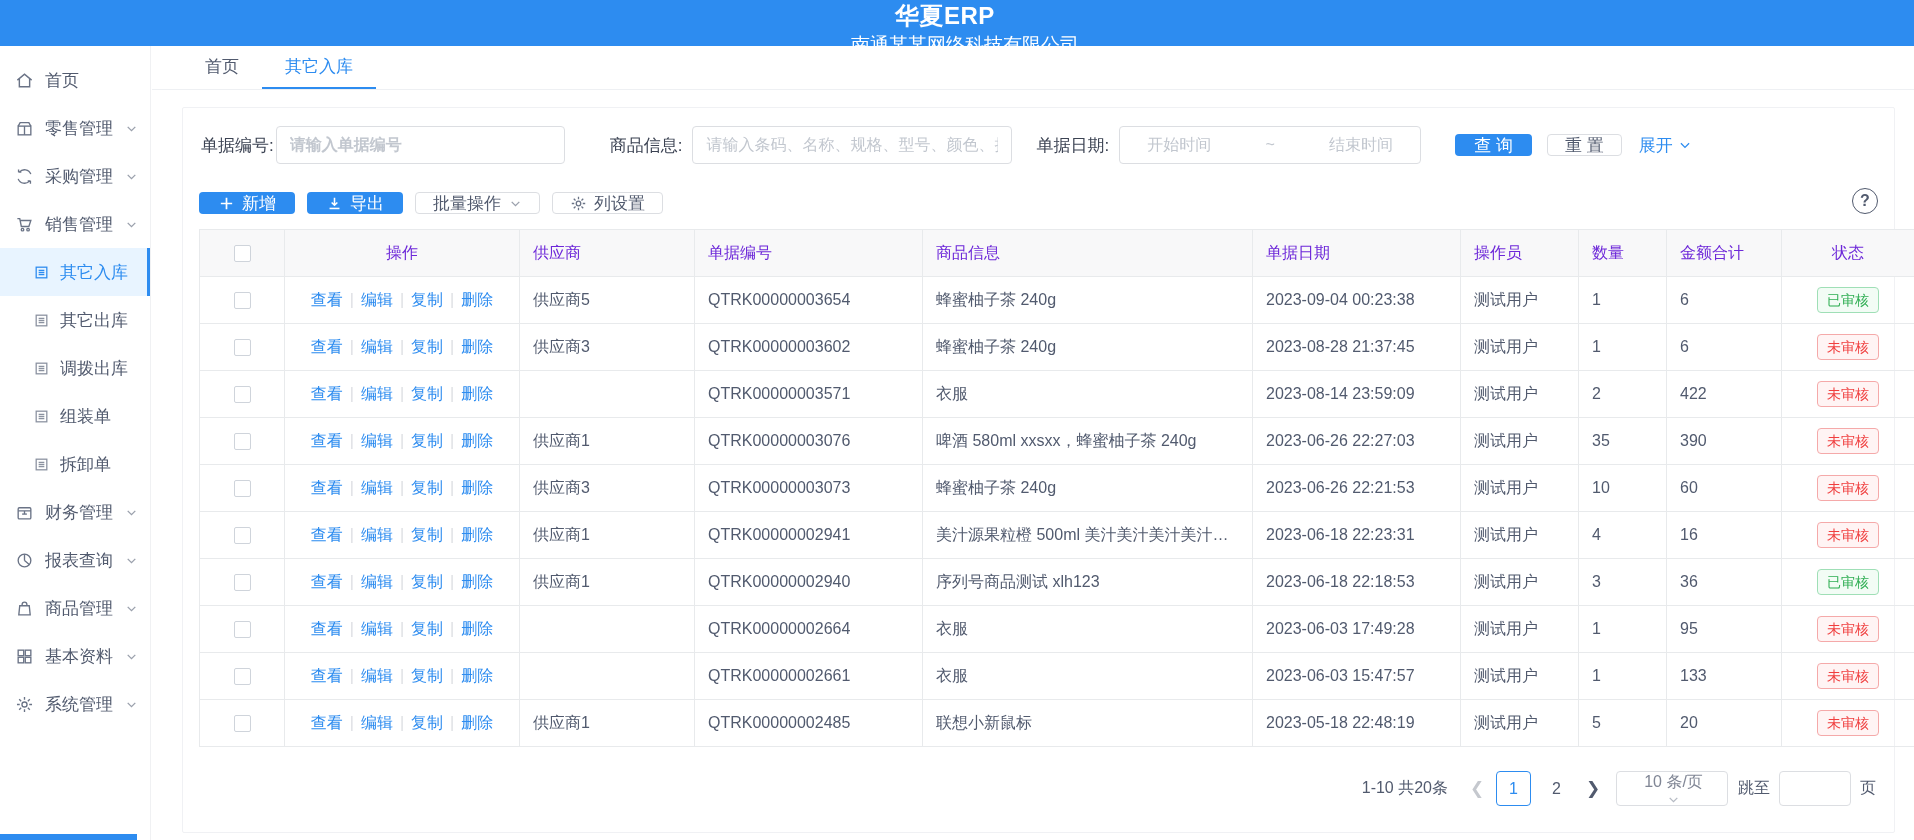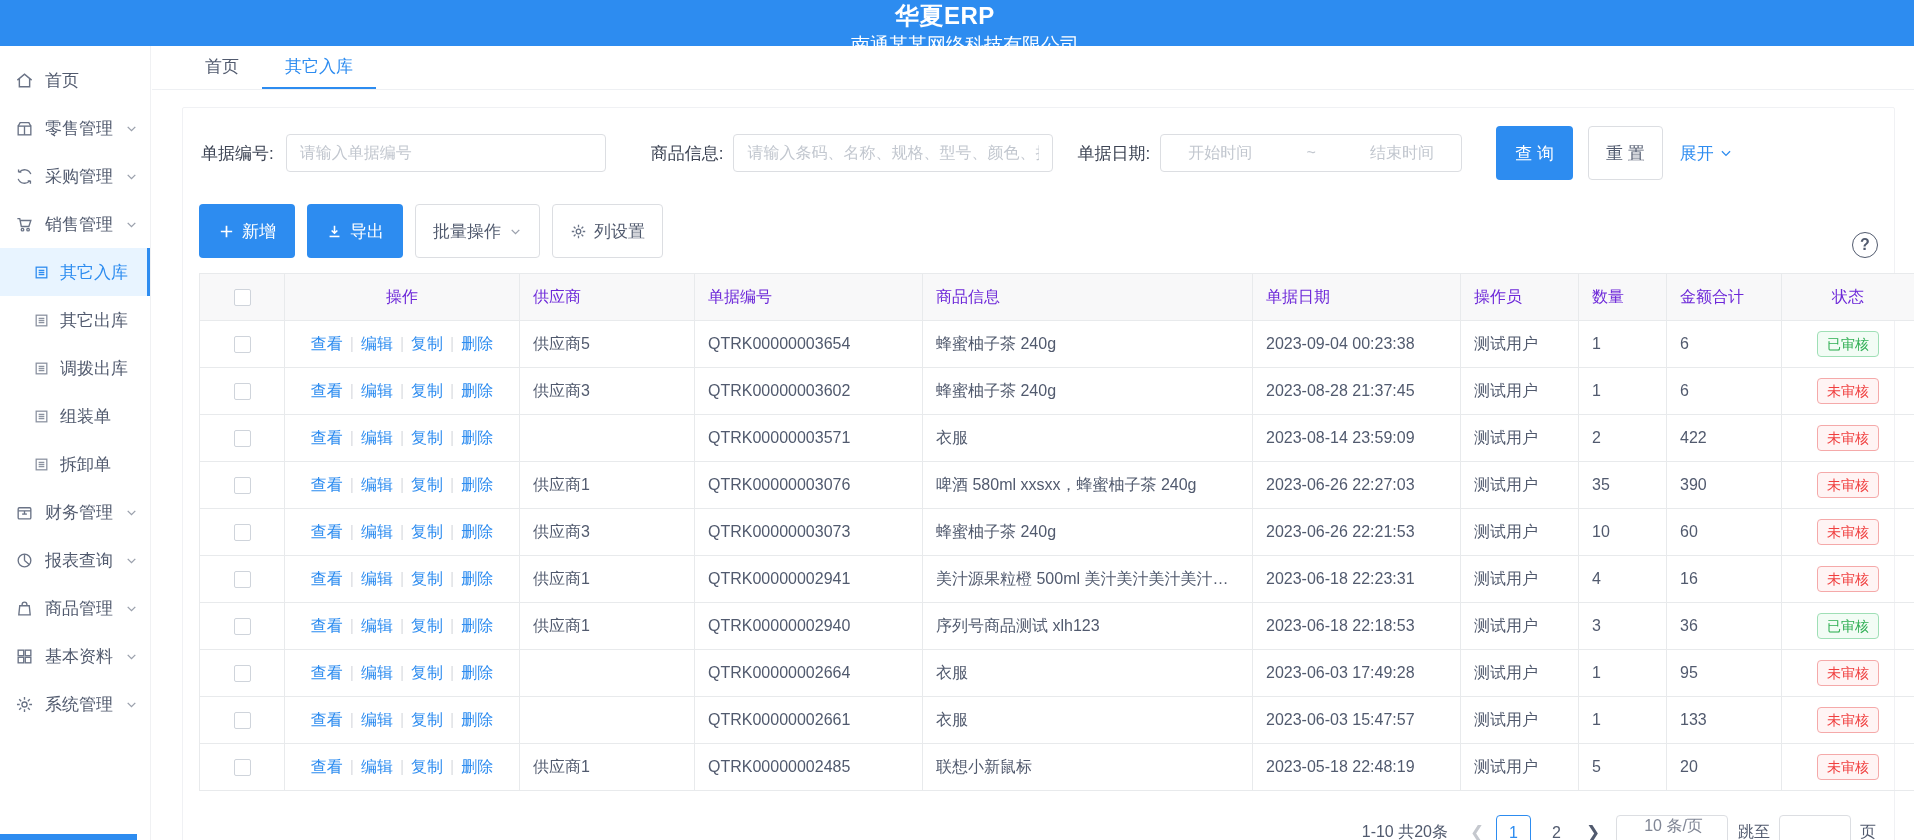--- a/index.html
+++ b/index.html
@@ -34,25 +34,25 @@
   .tab { display:flex; align-items:center; padding:0 23px; font-size:17px; color:#515a6e; cursor:pointer; border-bottom:2px solid transparent; }
   .tab.active { color:#2d8cf0; border-bottom-color:#2d8cf0; }
 
   .panel { margin:17px 19px 0 30px; border:1px solid #f0f1f4; border-radius:2px; padding:18px 16px 0 16px; }
 
   
   .filters { display:flex; align-items:center; padding-left:2px; }
   .f-label { font-size:17px; color:#3c4353; white-space:nowrap; }
   .f-input { height:38px; border:1px solid #dcdee2; border-radius:4px; padding:0 13px; font-size:16px; color:#515a6e; outline:none; font-family:inherit; }
   .f-input::placeholder { color:#c2c7cf; }
-  .bill-input { width:320px; margin-left:12px; }
+  .bill-input { width:289px; margin-left:2px;font-weight:bold; }
   .product-input { width:320px; margin-left:10px; }
   .g2 { margin-left:45px; } .g3 { margin-left:24px; }
   .daterange { width:302px; height:38px; margin-left:10px; border:1px solid #dcdee2; border-radius:4px; display:flex; align-items:center; justify-content:space-around; color:#c2c7cf; font-size:16px; cursor:pointer; }
-  .btn { height:54px; border-radius:4px; font-size:17px; display:inline-flex; align-items:center; justify-content:center; cursor:pointer; border:none; font-family:inherit; white-space:nowrap; }
+  .btn { height:22px; border-radius:4px; font-size:17px; display:inline-flex; align-items:center; justify-content:center; cursor:pointer; border:none; font-family:inherit; white-space:nowrap; }
   .btn-primary { background:#2d8cf0; color:#fff; padding:0 19px; }
   .btn-default { background:#fff; color:#515a6e; border:1px solid #dcdee2; padding:0 17px; }
   .search-btn { margin-left:34px; } .reset-btn { margin-left:15px; }
   .expand-link { margin-left:17px; color:#2d8cf0; font-size:17px; display:flex; align-items:center; gap:5px; cursor:pointer; }
   .expand-link .chev { width:14px; height:14px; }
 
   
   .toolbar { display:flex; align-items:flex-end; margin-top:24px; }
   .toolbar .btn + .btn { margin-left:12px; }
   .bicon { width:17px; height:17px; margin-right:7px; }

